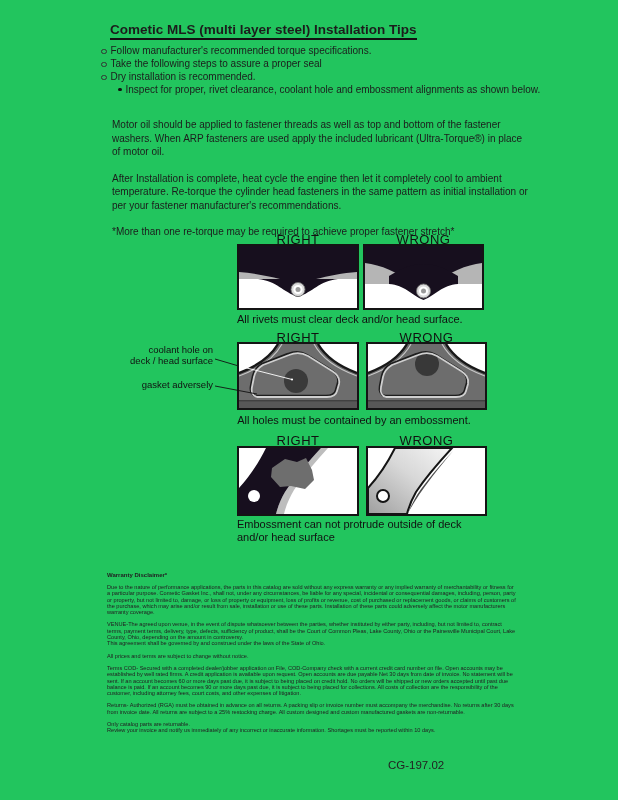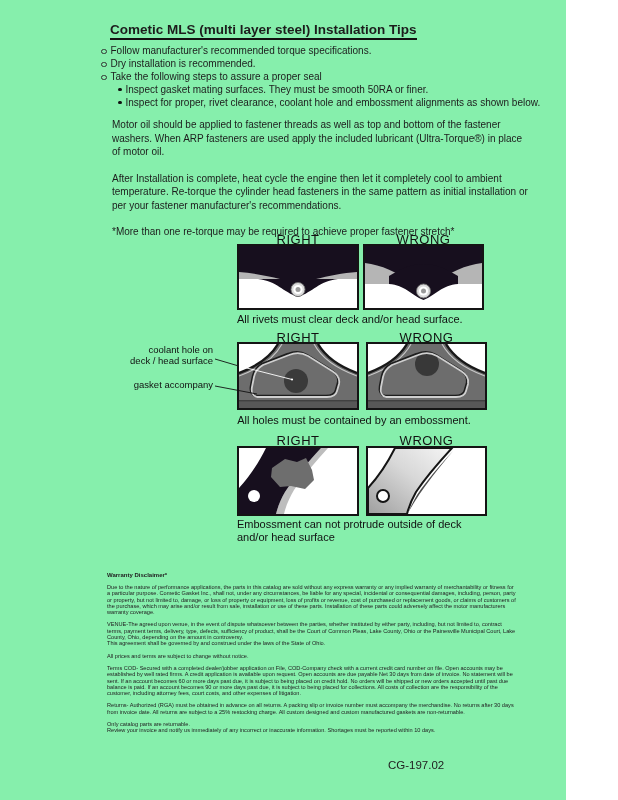--- a/index.html
+++ b/index.html
@@ -1,17 +1,17 @@
 <!DOCTYPE html>
 <html><head>
 <meta charset="utf-8">
 <style>
   html,body{margin:0;padding:0;background:#ffffff;}
   .page{
-    position:relative;width:566px;height:800px;background:#86efac;overflow:hidden;
+    position:relative;width:618px;height:800px;background:#22c55e;overflow:hidden;
     font-family:"Liberation Sans","DejaVu Sans",sans-serif;color:#1c1c1c;
   }
   
   .title{
     position:absolute;left:110px;top:22px;font-size:13.5px;font-weight:bold;
     border-bottom:2px solid #111;padding-bottom:1px;display:inline-block;white-space:nowrap;
   }
   .bullets{position:absolute;left:101px;top:45px;width:440px;font-size:10px;line-height:12.5px;text-align:center;}
   .bullet-row{display:flex;align-items:flex-start;margin-bottom:0.5px;}
   .bullet-row.sub{margin-left:17px;}
@@ -41,29 +41,25 @@
 
   <div class="title">Cometic MLS (multi layer steel) Installation Tips</div>
 
   <div class="bullets">
     <div class="bullet-row">
       <span class="marker-open"></span>
       <span>Follow manufacturer's recommended torque specifications.</span>
     </div>
     <div class="bullet-row">
       <span class="marker-open"></span>
-      <span>Dry installation is recommended.</span>
+      <span>Take the following steps to assure a proper seal</span>
     </div>
     <div class="bullet-row">
       <span class="marker-open"></span>
-      <span>Take the following steps to assure a proper seal</span>
-    </div>
-    <div class="bullet-row sub">
-      <span class="marker-solid"></span>
-      <span>Inspect gasket mating surfaces.  They must be smooth 50RA or finer.</span>
+      <span>Dry installation is recommended.</span>
     </div>
     <div class="bullet-row sub">
       <span class="marker-solid"></span>
       <span>Inspect for proper, rivet clearance, coolant hole and embossment alignments as shown below.</span>
     </div>
   </div>
 
   <div class="diesel">
     <p>Motor oil should be applied to fastener threads as well as top and bottom of the fastener washers. When ARP fasteners are used apply the included lubricant (Ultra-Torque®) in place of motor oil.</p>
     <p>After Installation is complete, heat cycle the engine then let it completely cool to ambient temperature. Re-torque the cylinder head fasteners in the same pattern as initial installation or per your fastener manufacturer's recommendations.</p>
@@ -100,21 +96,21 @@
   <div class="caption" style="left:237px;top:313px;width:400px;">All rivets must clear deck and/or head surface.</div>
 
   <div class="dg-label" style="left:237px;top:330px;width:122px;">RIGHT</div>
   <div class="dg-label" style="left:366px;top:330px;width:121px;">WRONG</div>
 
   <div class="annot" style="top:344px;">
     <div>coolant hole on</div>
     <div>deck / head surface</div>
   </div>
   <div class="annot" style="top:379px;">
-    <div>gasket accompany</div>
+    <div>gasket adversely</div>
   </div>
 
   <div class="panel" style="left:237px;top:342px;width:122px;height:68px;">
     <svg viewBox="0 0 118 64" preserveAspectRatio="none">
       <rect x="0" y="0" width="118" height="64" fill="#6d6d6d"></rect>
       <rect x="0" y="57" width="118" height="7" fill="#575757"></rect>
       <rect x="0" y="56" width="118" height="1.4" fill="#404040"></rect>
       <path d="M0,0 L39,0 C32,12 19,22 0,29 Z" fill="#ffffff"></path>
       <path d="M39,0 C32,12 19,22 0,29" stroke="#181818" stroke-width="2.4" fill="none"></path>
       <path d="M43,0 C36,13 22,24 0,32" stroke="#c9c9c9" stroke-width="1.1" fill="none"></path>

